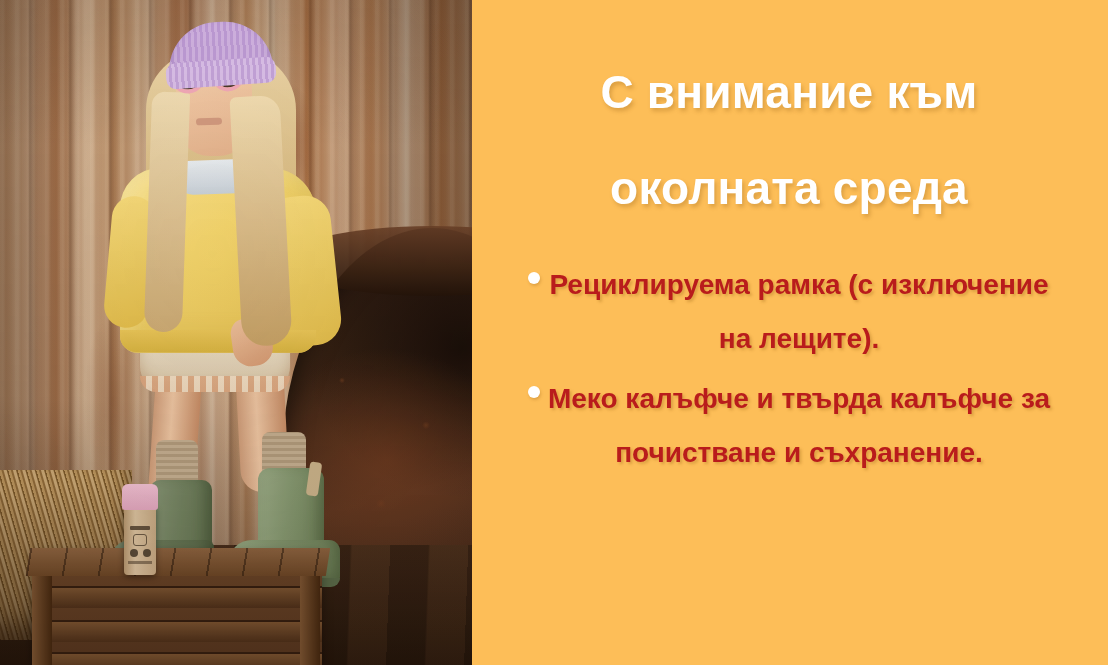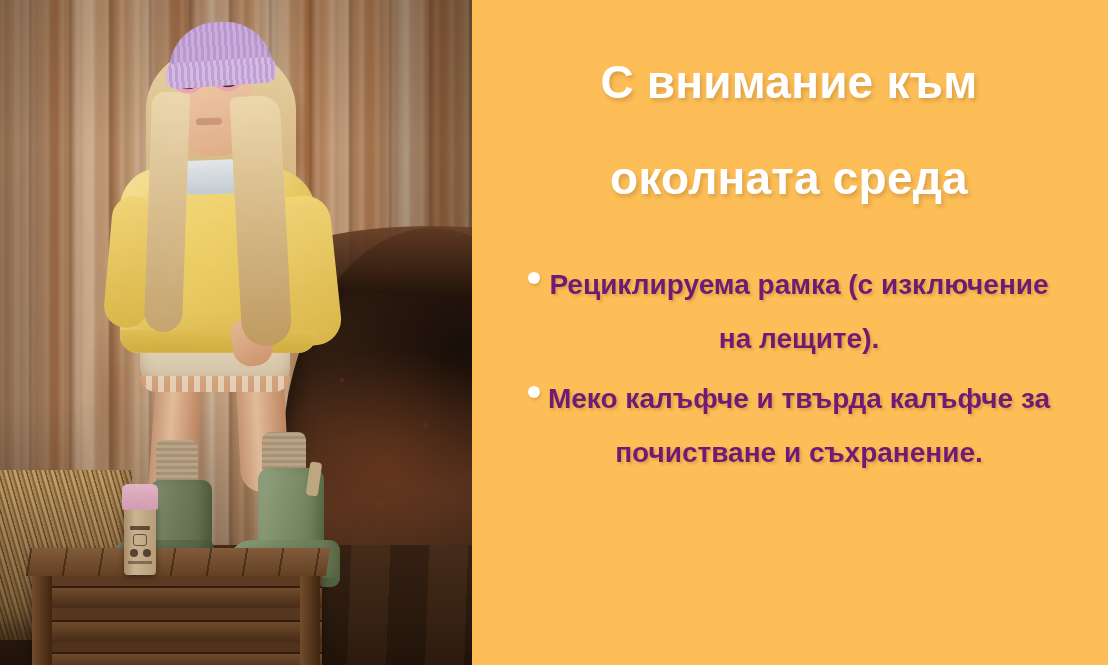--- a/index.html
+++ b/index.html
@@ -337,21 +337,21 @@
 
   
   #panel {
     position:relative;
     flex:1 1 auto;
     height:665px;
     background:#FDBE58;
     padding:0 58px 0 42px;
   }
   .headline {
-    position:absolute; left:42px; right:44px; top:34px;
+    position:absolute; left:42px; right:44px; top:44px;
     text-align:center;
     color:#ffffff;
     font-size:46px;
     font-weight:bold;
     line-height:96px;
     letter-spacing:.2px;
     text-shadow:2px 3px 4px rgba(150,95,20,.33);
     white-space:pre-line;
   }
   .bullets {
@@ -367,21 +367,21 @@
     flex:0 0 auto;
     width:12px; height:12px;
     border-radius:50%;
     background:#ffffff;
     margin:14px 0 0 10px;
     box-shadow:1px 2px 3px rgba(150,95,20,.28);
   }
   .bullet-text {
     flex:1 1 auto;
     text-align:center;
-    color:#701a75;
+    color:#b91c1c;
     font-size:28px;
     font-weight:bold;
     line-height:54px;
     padding-left:6px;
     padding-right:4px;
     text-shadow:2px 2px 3px rgba(150,95,20,.32);
   }
 </style>
 </head>
 <body>

